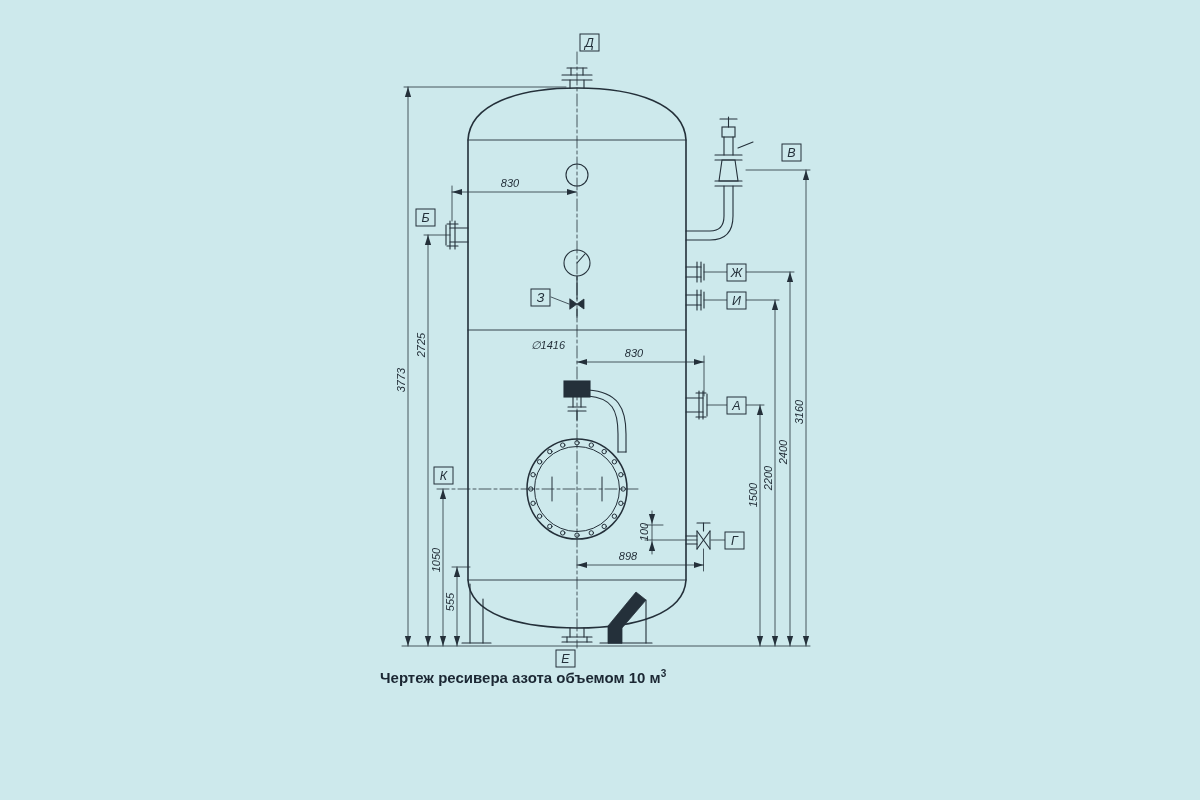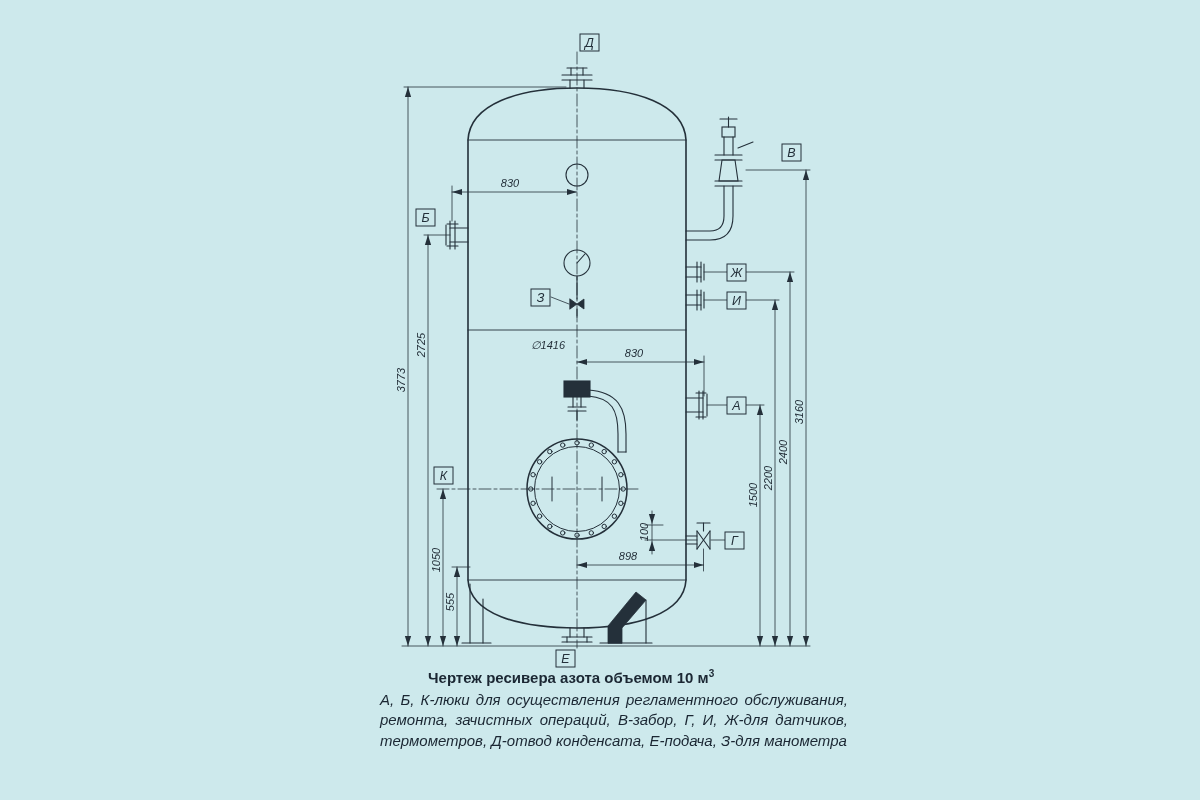--- a/index.html
+++ b/index.html
@@ -19,21 +19,20 @@
   .lbl-t{font-size:12.5px;}
   .caption{
     position:absolute;
     left:380px;top:668px;width:468px;
     color:#1b2733;
   }
   .caption-title{
     font-weight:bold;
     font-size:15px;
     margin-bottom:4px;
-    margin-left:48px;
   }
   .caption-title sup{font-size:10px;}
   .caption-body{
     font-style:italic;
     font-size:15px;
     line-height:1.35;
     text-align:justify;
   }
 </style>
 </head>
@@ -293,16 +292,15 @@
     </g>
     <g>
       <rect x="556" y="650" width="19" height="17" fill="#cde9ec"></rect>
       <text class="lbl-t" x="565.5" y="663" text-anchor="middle" stroke="none">Е</text>
     </g>
   </g>
 </svg>
 
 <div class="caption">
   <div class="caption-title"><b>Чертеж ресивера азота объемом 10 м</b><sup>3</sup></div>
-  <div class="caption-body">А, Б, К-люки для осуществления регламентного обслуживания, ремонта, зачистных операций, В-забор, Г, И, Ж-для датчиков, термометров, Д-отвод конденсата, Е-подача, З-для манометра</div>
 </div>
 
 </div>
 
 </body></html>

